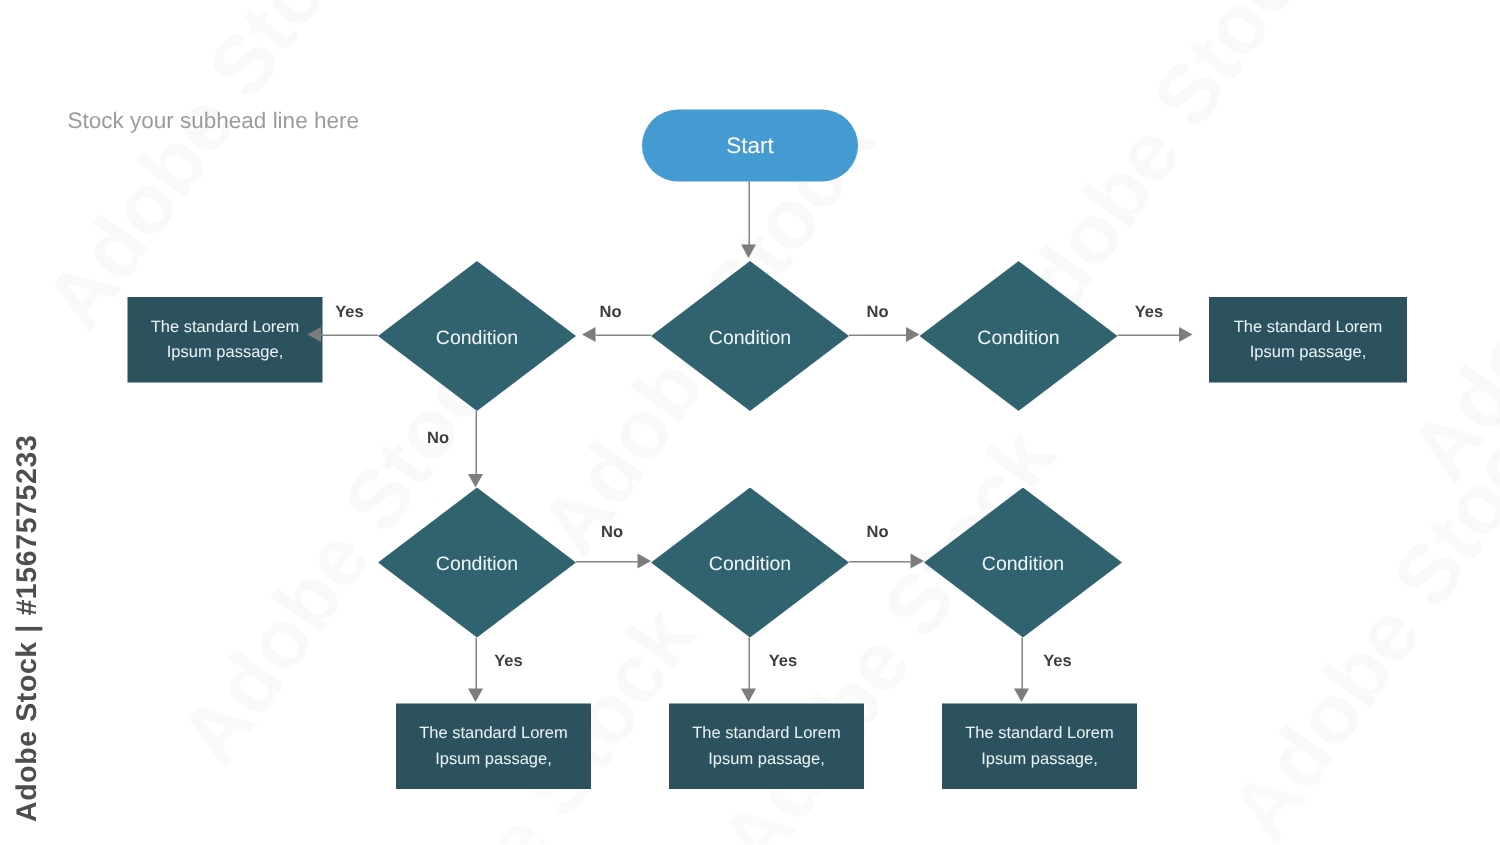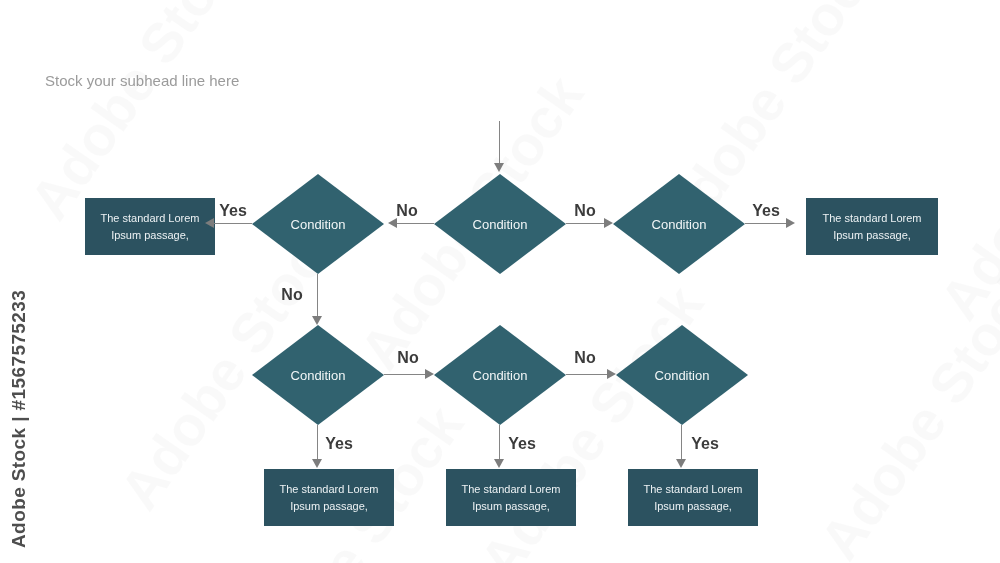--- a/index.html
+++ b/index.html
@@ -44,21 +44,21 @@
     display:flex;flex-direction:column;align-items:center;justify-content:center;margin-left:11px;
   }
   
   .hline{position:absolute;height:1px;background:#858585;}
   .vline{position:absolute;width:1px;background:#858585;}
   .ah{position:absolute;width:0;height:0;}
   .ah-down{border-left:5px solid transparent;border-right:5px solid transparent;border-top:9px solid #7d7d7d;}
   .ah-left{border-top:5px solid transparent;border-bottom:5px solid transparent;border-right:9px solid #7d7d7d;}
   .ah-right{border-top:5px solid transparent;border-bottom:5px solid transparent;border-left:9px solid #7d7d7d;}
   .edge-label{
-    position:absolute;transform:translateX(-50%);font-size:16px;
+    position:absolute;transform:translateX(-50%);font-size:11px;
     font-weight:bold;color:#3c3c3c;
   }
 </style>
 </head>
 <body>
 
 <div id="canvas">
 
   <div class="wm-diag" style="left:-30px;top:40px">Adobe Stock</div>
   <div class="wm-diag" style="left:300px;top:190px">Adobe Stock</div>
@@ -66,20 +66,23 @@
   <div class="wm-diag" style="left:880px;top:140px">Adobe Stock</div>
   <div class="wm-diag" style="left:60px;top:330px">Adobe Stock</div>
   <div class="wm-diag" style="left:420px;top:400px">Adobe Stock</div>
   <div class="wm-diag" style="left:760px;top:380px">Adobe Stock</div>
   <div class="wm-diag" style="left:180px;top:520px">Adobe Stock</div>
 
   <div class="subtitle">Stock your subhead line here</div>
 
   <div class="wm-side">Adobe Stock | #1567575233</div>
 
+  <div class="start">
+    <span>Start</span>
+  </div>
 
   <div class="diamond" style="left:252px;top:174px">
     <span>Condition</span>
   </div>
   <div class="diamond" style="left:434px;top:174px">
     <span>Condition</span>
   </div>
   <div class="diamond" style="left:613px;top:174px">
     <span>Condition</span>
   </div>

